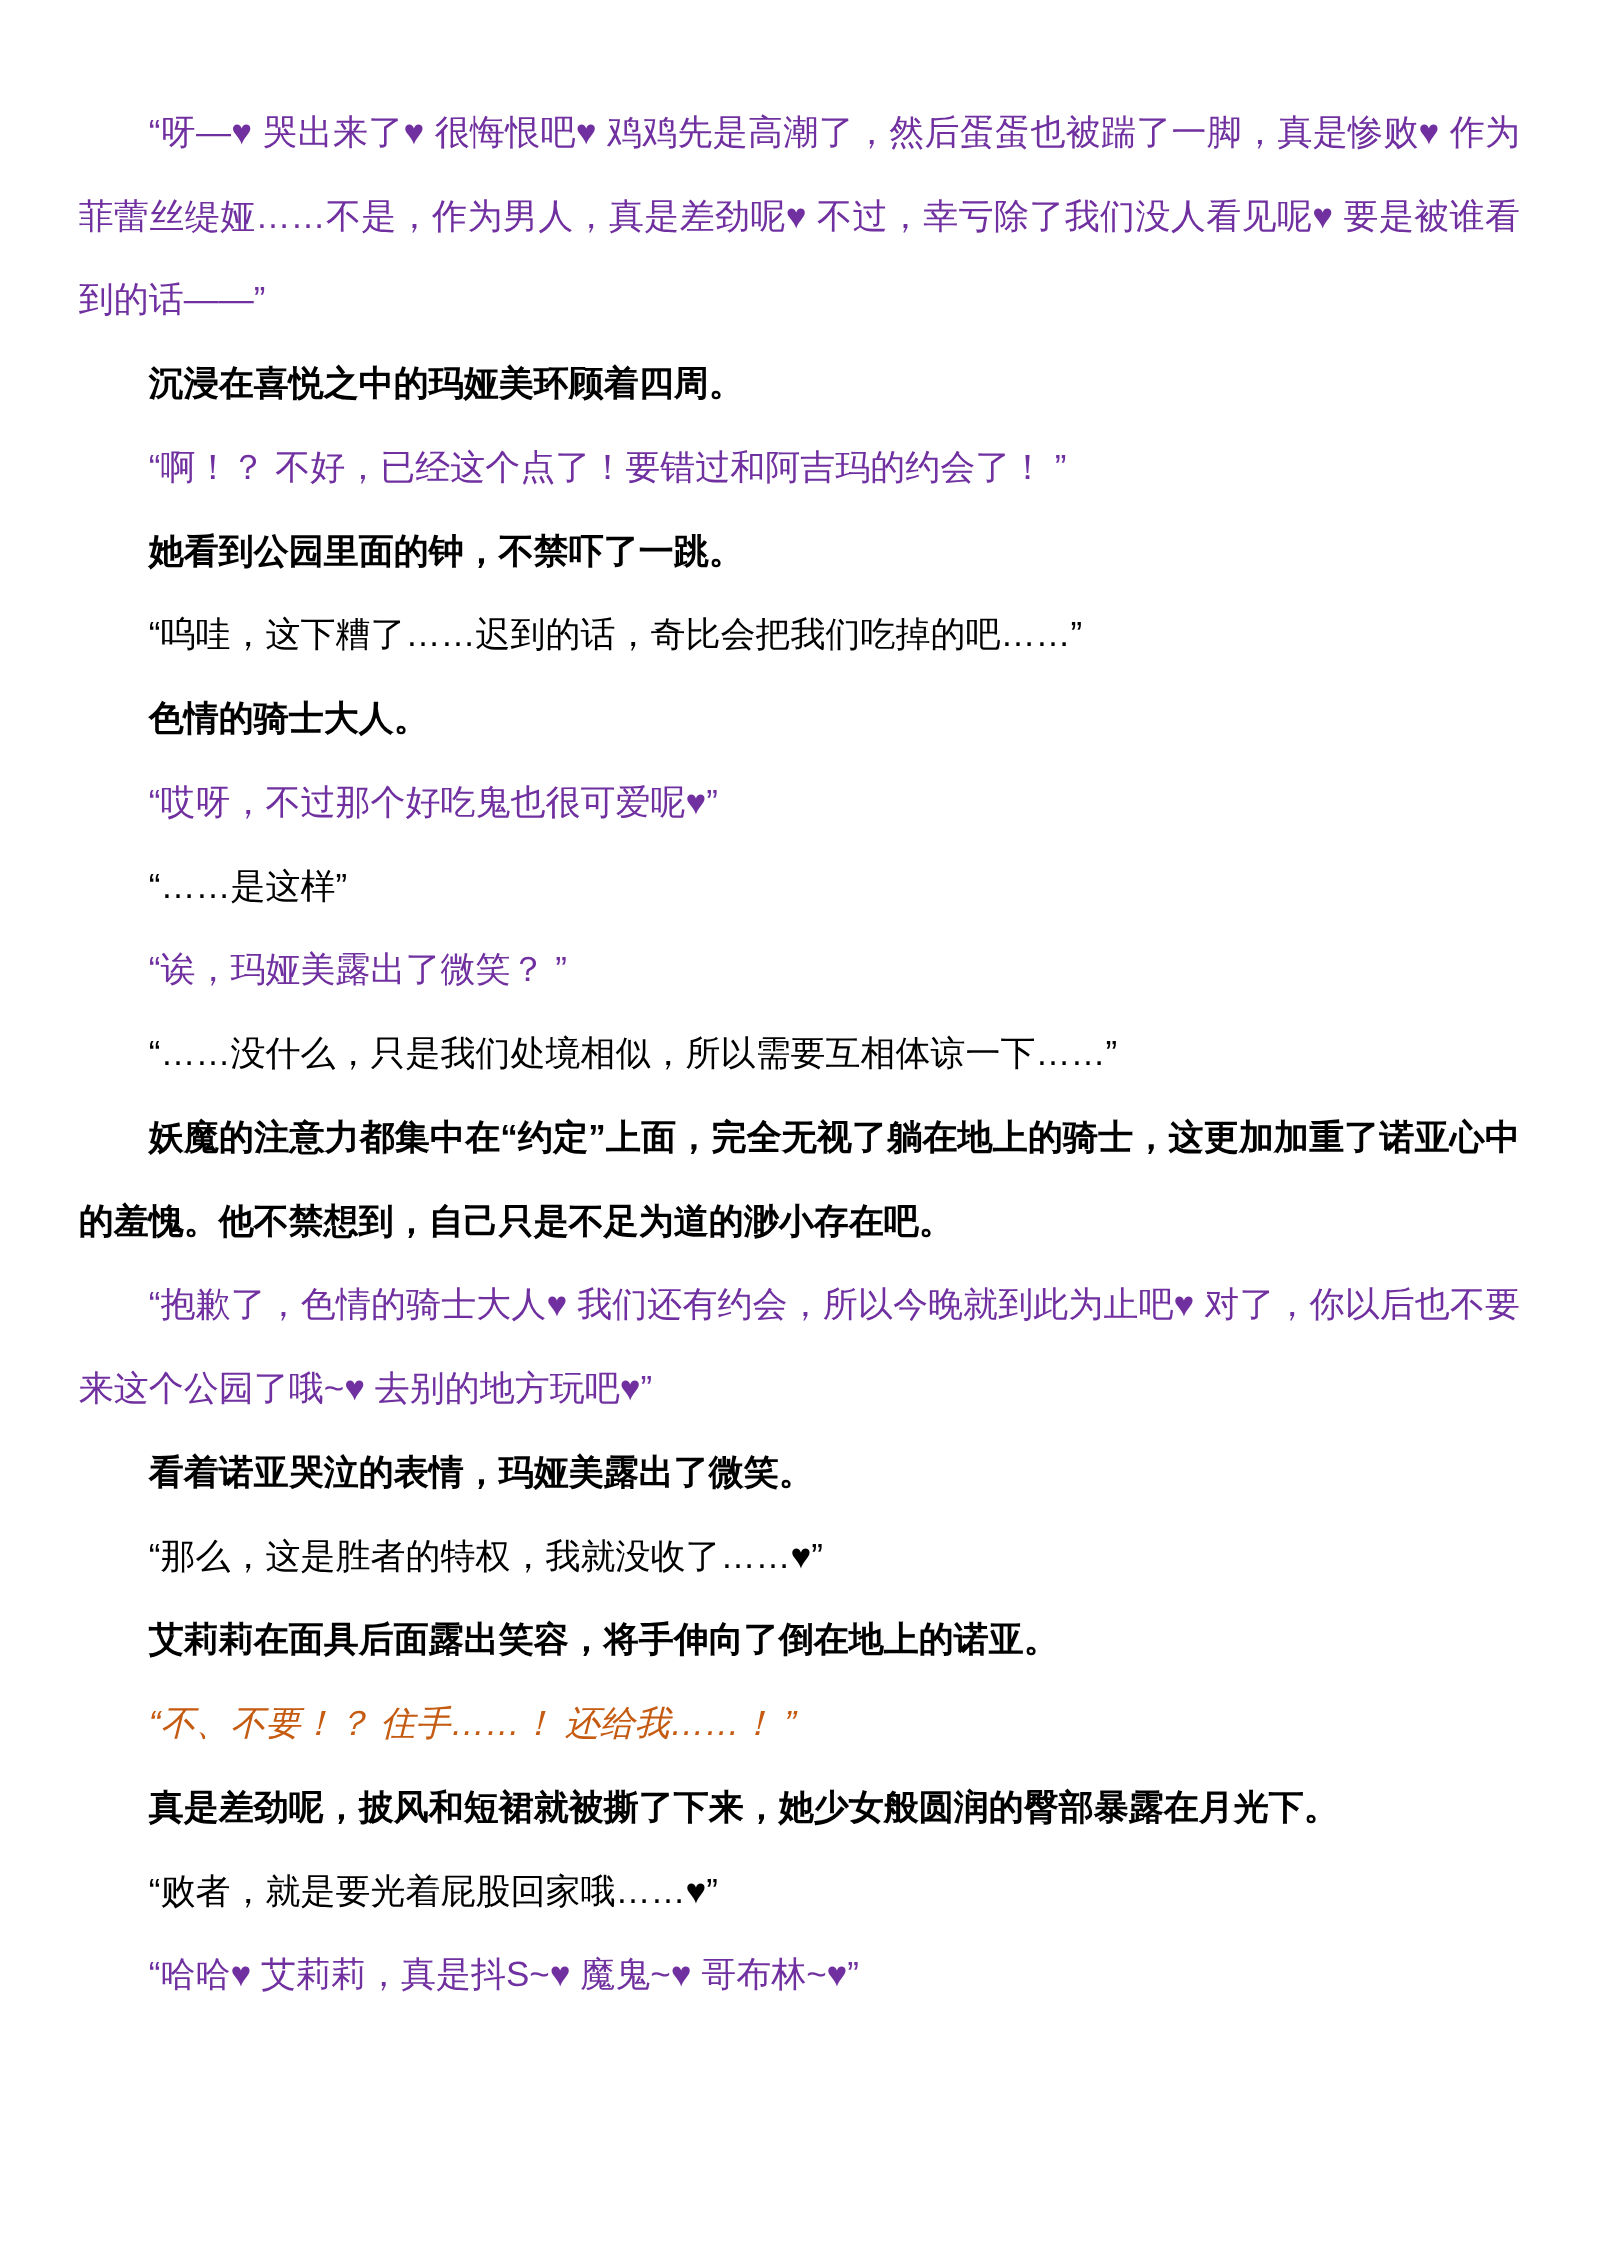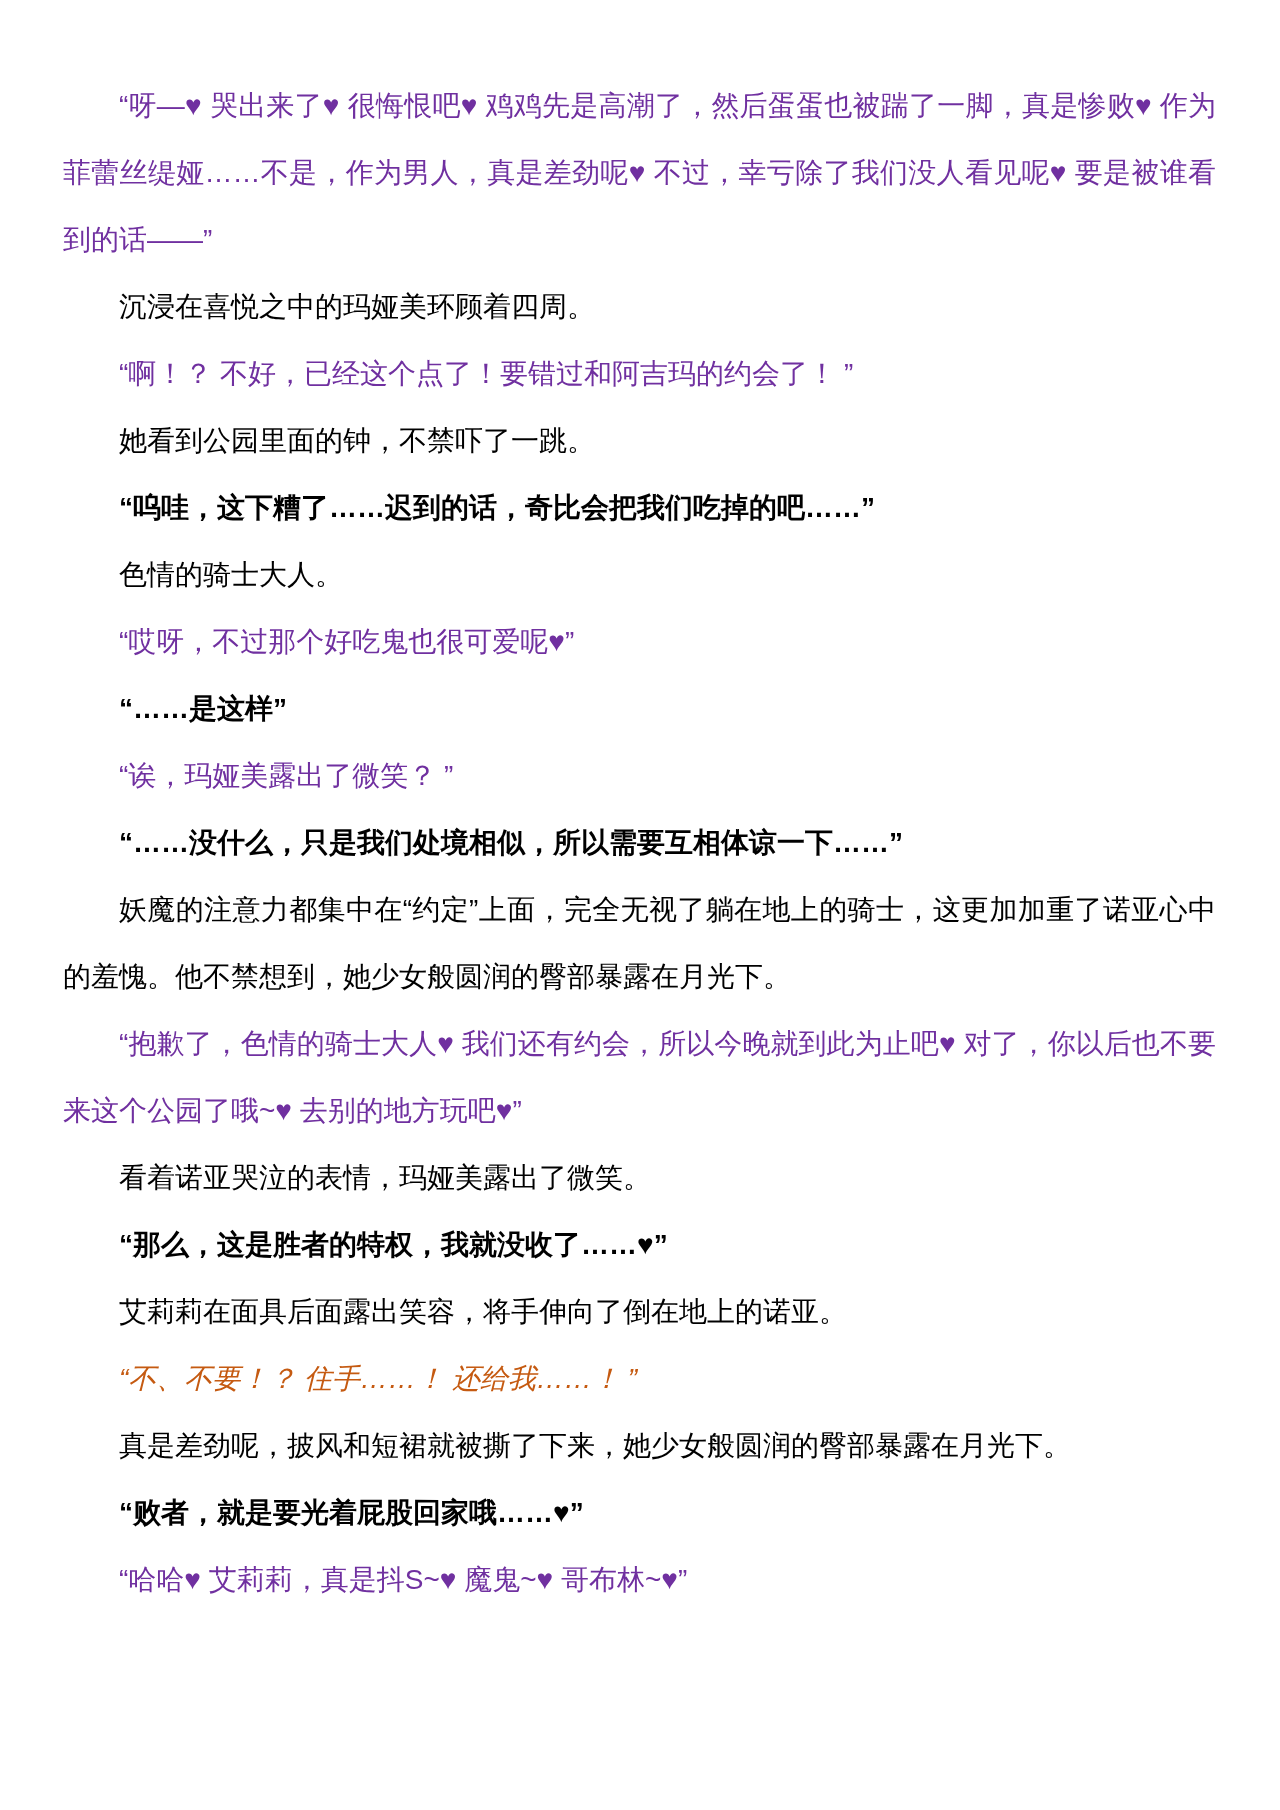--- a/index.html
+++ b/index.html
@@ -26,39 +26,39 @@
     font-size: 28px;
     line-height: 67px;
     text-indent: 2em;
     text-align: justify;
     text-justify: inter-ideograph;
     word-break: break-all;
     color: var(--c-black, #000000);
   }
   p.para.purple { color: var(--c-purple, #7030A0); }
   p.para.orange { color: var(--c-orange, #C55A11); font-style: italic; }
-  p.para.black  { color: var(--c-black, #000000); font-weight: 400; }
-  p.para.bold   { color: var(--c-black, #000000); font-weight: 700; }
+  p.para.black  { color: var(--c-black, #000000); font-weight: 700; }
+  p.para.bold   { color: var(--c-black, #000000); font-weight: 400; }
 </style>
 </head>
 <body style="background: rgb(255, 255, 255);">
 
 <main class="page">
   <div id="content">
       <p class="para purple">“呀—♥ 哭出来了♥ 很悔恨吧♥ 鸡鸡先是高潮了，然后蛋蛋也被踹了一脚，真是惨败♥ 作为菲蕾丝缇娅……不是，作为男人，真是差劲呢♥ 不过，幸亏除了我们没人看见呢♥ 要是被谁看到的话——”</p>
       <p class="para black">沉浸在喜悦之中的玛娅美环顾着四周。</p>
       <p class="para purple">“啊！？ 不好，已经这个点了！要错过和阿吉玛的约会了！ ”</p>
       <p class="para black">她看到公园里面的钟，不禁吓了一跳。</p>
       <p class="para bold">“呜哇，这下糟了……迟到的话，奇比会把我们吃掉的吧……”</p>
       <p class="para black">色情的骑士大人。</p>
       <p class="para purple">“哎呀，不过那个好吃鬼也很可爱呢♥”</p>
       <p class="para bold">“……是这样”</p>
       <p class="para purple">“诶，玛娅美露出了微笑？ ”</p>
       <p class="para bold">“……没什么，只是我们处境相似，所以需要互相体谅一下……”</p>
-      <p class="para black">妖魔的注意力都集中在“约定”上面，完全无视了躺在地上的骑士，这更加加重了诺亚心中的羞愧。他不禁想到，她少女般圆润的臀部暴露在月光下。</p>
+      <p class="para black">妖魔的注意力都集中在“约定”上面，完全无视了躺在地上的骑士，这更加加重了诺亚心中的羞愧。他不禁想到，自己只是不足为道的渺小存在吧。</p>
       <p class="para purple">“抱歉了，色情的骑士大人♥ 我们还有约会，所以今晚就到此为止吧♥ 对了，你以后也不要来这个公园了哦~♥ 去别的地方玩吧♥”</p>
       <p class="para black">看着诺亚哭泣的表情，玛娅美露出了微笑。</p>
       <p class="para bold">“那么，这是胜者的特权，我就没收了……♥”</p>
       <p class="para black">艾莉莉在面具后面露出笑容，将手伸向了倒在地上的诺亚。</p>
       <p class="para orange">“不、不要！？ 住手……！ 还给我……！ ”</p>
       <p class="para black">真是差劲呢，披风和短裙就被撕了下来，她少女般圆润的臀部暴露在月光下。</p>
       <p class="para bold">“败者，就是要光着屁股回家哦……♥”</p>
       <p class="para purple">“哈哈♥ 艾莉莉，真是抖S~♥ 魔鬼~♥ 哥布林~♥”</p>
     </div>
 </main>

